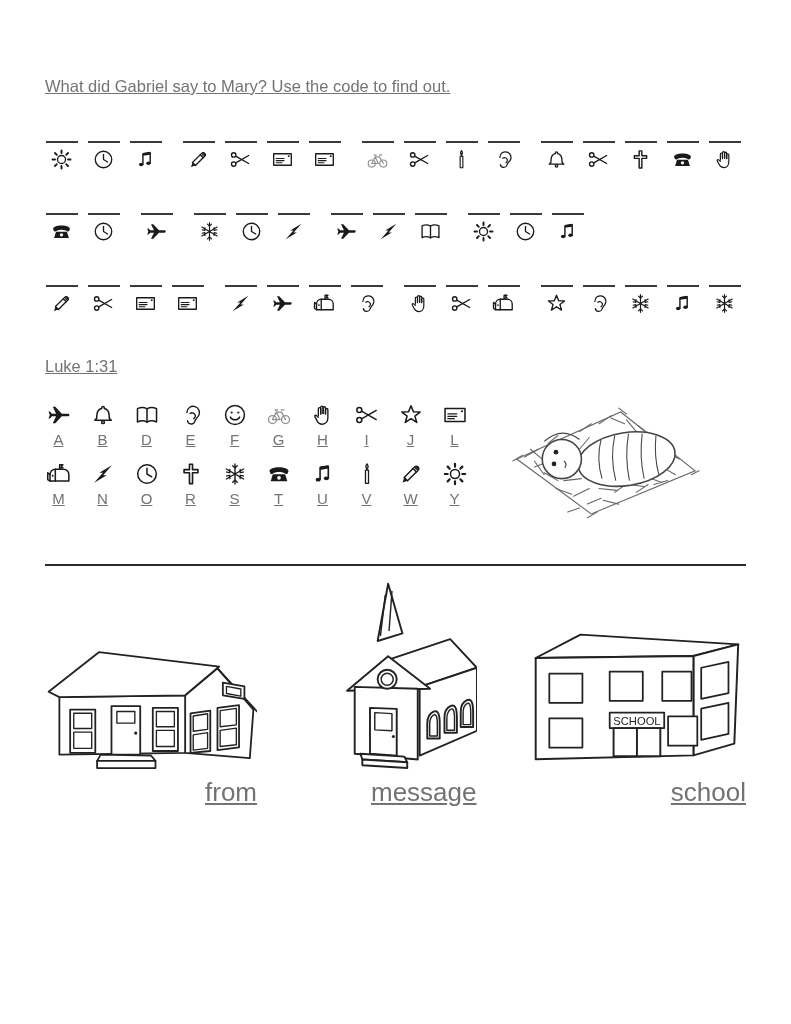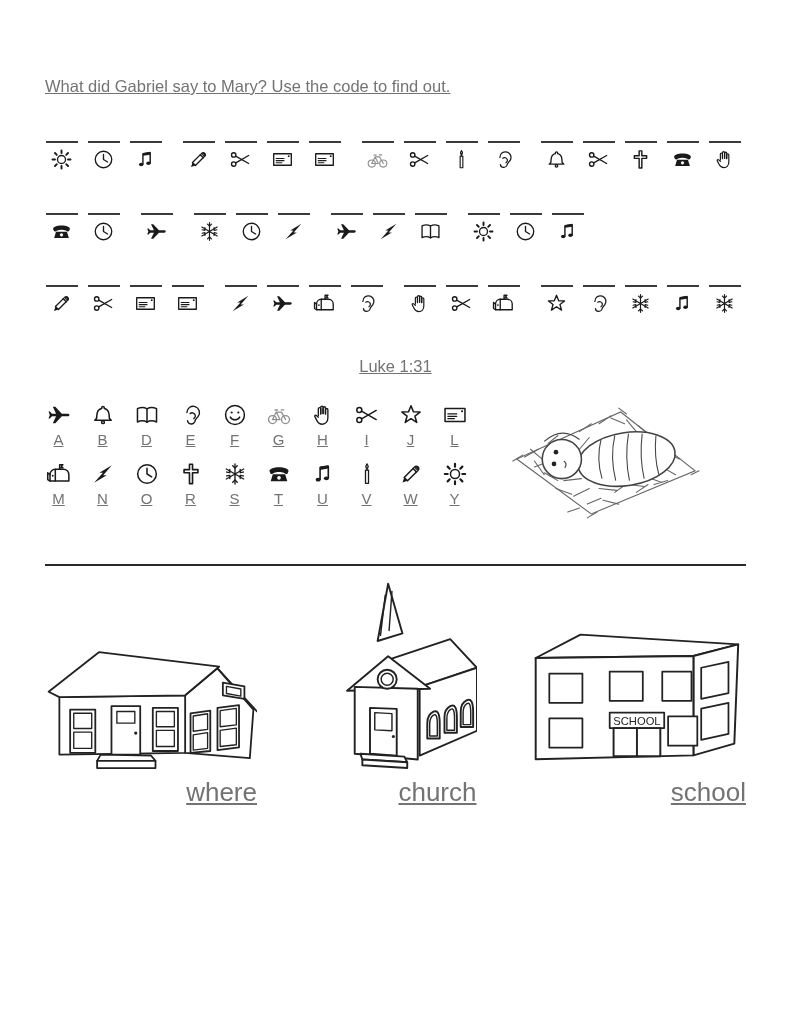--- a/index.html
+++ b/index.html
@@ -8,21 +8,21 @@
   .content{padding:0 45px;}
   .title{padding-top:76px;font-size:16.5px;line-height:1.25;}
   
   #code-rows{margin-top:44px;}
   .code-row{display:flex;gap:20px;margin-bottom:40px;align-items:flex-start;height:32px;}
   .code-word{display:flex;gap:9px;}
   .code-cell{display:flex;flex-direction:column;align-items:center;gap:5px;width:33px;}
   .blank{width:32px;height:0;border-bottom:2.6px solid #3a3a3a;}
   .sym{width:23px;height:23px;stroke:#1a1a1a;fill:none;stroke-width:1.4;
        stroke-linecap:round;stroke-linejoin:round;}
-  .verse{text-align:center;font-size:16.5px;margin-top:28px;}
+  .verse{text-align:left;font-size:16.5px;margin-top:28px;}
   
   .key-wrap{margin-top:26px;position:relative;height:132px;}
   .key-rows{display:flex;flex-direction:column;gap:13px;}
   .key-row{display:flex;gap:17px;}
   .key-cell{width:27px;display:flex;flex-direction:column;align-items:center;gap:3px;}
   .key-cell .sym{width:26px;height:26px;}
   .key-letter{font-size:15px;}
   .manger{position:absolute;left:460px;top:-4px;}
   
   .divider{border:none;border-top:2.2px solid #2a2a2a;margin:30px 0 0 0;}
@@ -621,21 +621,21 @@
           <rect x="120" y="90" width="28" height="48"></rect>
           <rect x="124" y="94" width="20" height="17" class="thin"></rect>
           <rect x="124" y="115" width="20" height="18" class="thin"></rect>
           <polygon points="162,96 184,93 184,138 162,140"></polygon>
           <polygon points="165,99 181,96.5 181,114 165,116" class="thin"></polygon>
           <polygon points="165,120 181,117.5 181,135 165,137" class="thin"></polygon>
           <polygon points="192,90 216,87 216,134 192,137"></polygon>
           <polygon points="195,93 213,90.5 213,109 195,111" class="thin"></polygon>
           <polygon points="195,115 213,112.5 213,131 195,133" class="thin"></polygon>
         </svg>
-        <div class="place-label">where</div>
+        <div class="place-label">from</div>
       </div>
 
       <div class="place">
         <svg class="drawing" width="172" height="191" viewBox="0 0 180 200">
           <polygon points="87,6 76,66 102,58"></polygon>
           <path d="M84 18l-5 42M91 14l-3 41" class="thin" stroke-width="1.2"></path>
           <polygon points="86,86 152,64 180,94 120,114"></polygon>
           <polygon points="120,114 180,94 180,160 120,186"></polygon>
           <polygon points="44,118 87,82 131,116"></polygon>
           <polygon points="52,114 118,116 118,190 52,184"></polygon>
@@ -646,21 +646,21 @@
           <circle cx="92.5" cy="166" r="1.6" fill="#222" stroke="none"></circle>
           <polygon points="58,184 104,187 107,193 60,190"></polygon>
           <polygon points="60,190 107,193 107,199 60,196"></polygon>
           <path d="M128 152q0-9 6.5-12t6.5 12v16h-13z"></path>
           <path d="M130.5 153q0-7 4-9.5t4 9.5v12.5h-8z" class="thin" stroke-width="1.2"></path>
           <path d="M146 146q0-9 6.5-12t6.5 12v16h-13z"></path>
           <path d="M148.5 147q0-7 4-9.5t4 9.5v12.5h-8z" class="thin" stroke-width="1.2"></path>
           <path d="M163 140q0-9 6.5-12t6.5 12v16h-13z"></path>
           <path d="M165.5 141q0-7 4-9.5t4 9.5v12.5h-8z" class="thin" stroke-width="1.2"></path>
         </svg>
-        <div class="place-label">church</div>
+        <div class="place-label">message</div>
       </div>
 
       <div class="place">
         <svg class="drawing" width="222" height="148" viewBox="0 0 228 152">
           <polygon points="12,38 58,14 220,24 174,36"></polygon>
           <polygon points="174,36 220,24 216,126 174,138"></polygon>
           <polygon points="12,38 174,36 174,138 12,142"></polygon>
           <rect x="26" y="54" width="34" height="30" stroke-width="1.8"></rect>
           <rect x="88" y="52" width="34" height="30" stroke-width="1.8"></rect>
           <rect x="142" y="52" width="30" height="30" stroke-width="1.8"></rect>

